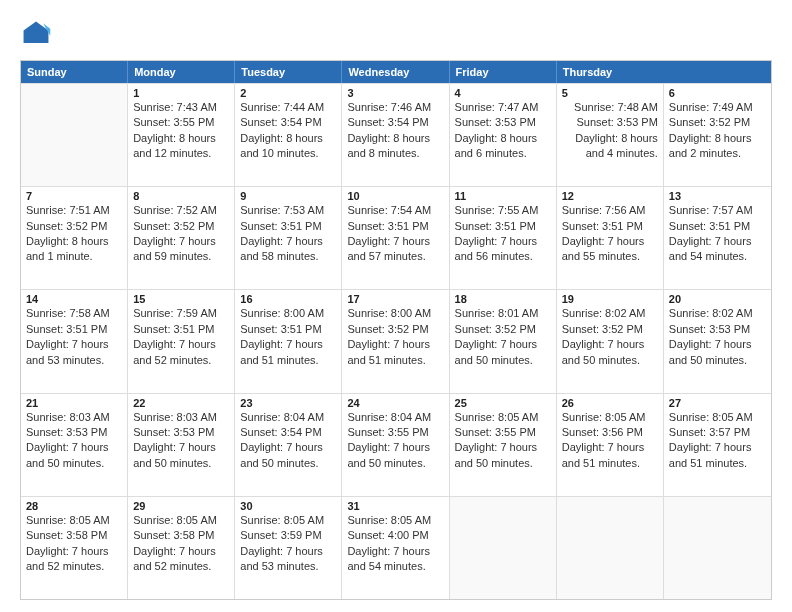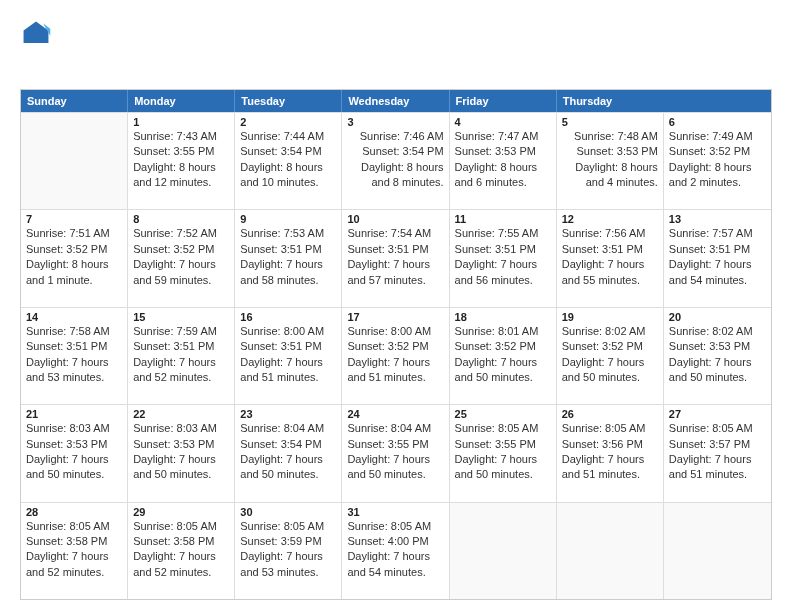--- a/index.html
+++ b/index.html
@@ -9,21 +9,20 @@
       font-family: Arial, sans-serif;
       background: #fff;
       overflow: hidden;
     }
     .page {
       width: 792px;
       height: 612px;
       padding: 18px 20px 12px 20px;
       display: flex;
       flex-direction: column;
-      gap: 29px;
     }
     .header {
       display: flex;
       justify-content: space-between;
       align-items: flex-start;
       margin-bottom: 10px;
     }
     .logo {
       display: flex;
       align-items: center;
@@ -150,21 +149,21 @@
           </div>
           <div class="cal-cell">
             <span class="day-num">2</span>
             <div class="info" style="white-space: pre-line;">Sunrise: 7:44 AM
 Sunset: 3:54 PM
 Daylight: 8 hours
 and 10 minutes.</div>
           </div>
           <div class="cal-cell">
             <span class="day-num">3</span>
-            <div class="info" style="white-space: pre-line; text-align: right;">Sunrise: 7:46 AM
+            <div class="info" style="white-space: pre-line;">Sunrise: 7:46 AM
 Sunset: 3:54 PM
 Daylight: 8 hours
 and 8 minutes.</div>
           </div>
           <div class="cal-cell">
             <span class="day-num">4</span>
             <div class="info" style="white-space: pre-line;">Sunrise: 7:47 AM
 Sunset: 3:53 PM
 Daylight: 8 hours
 and 6 minutes.</div>

